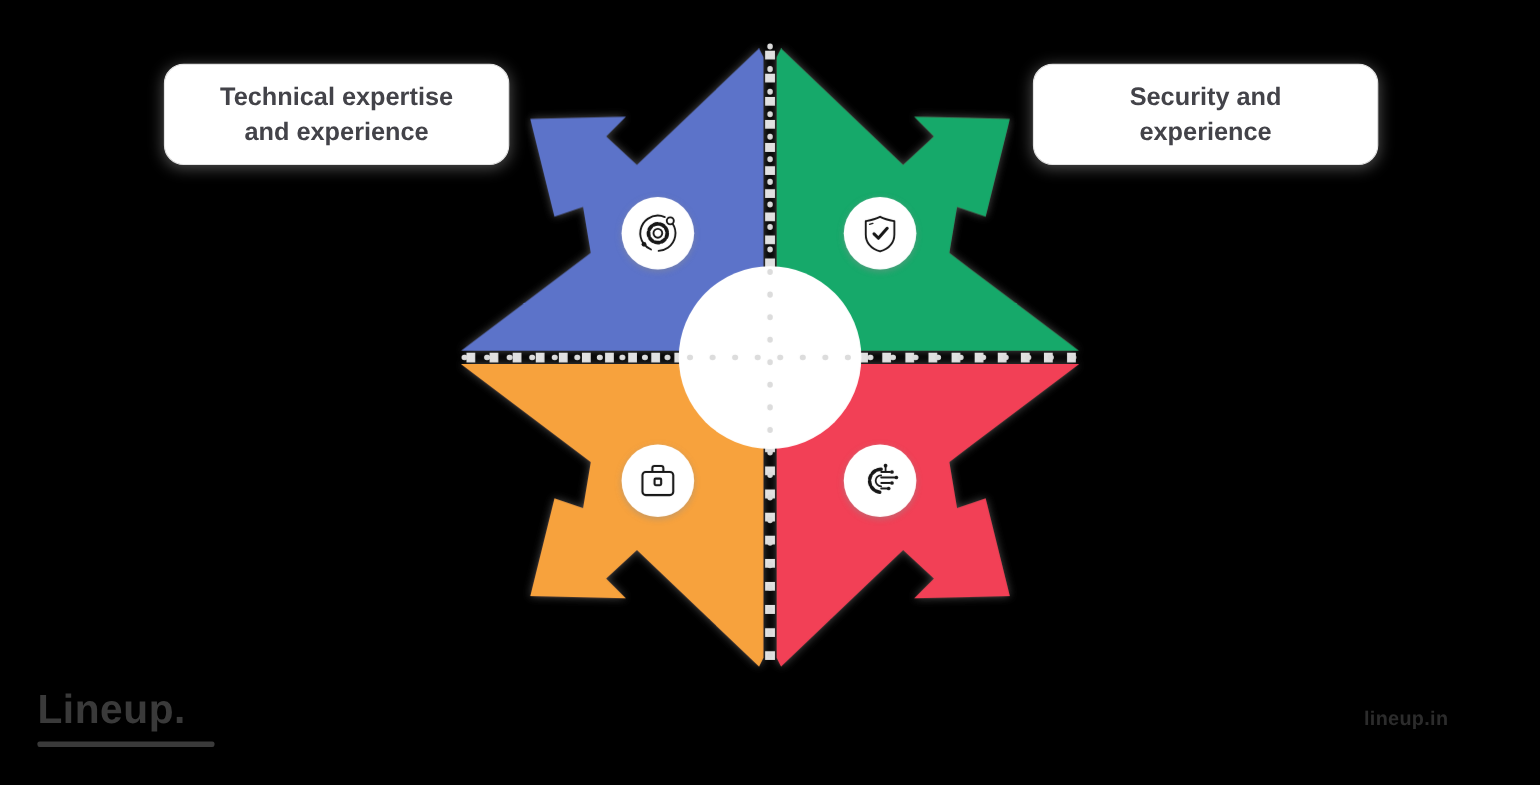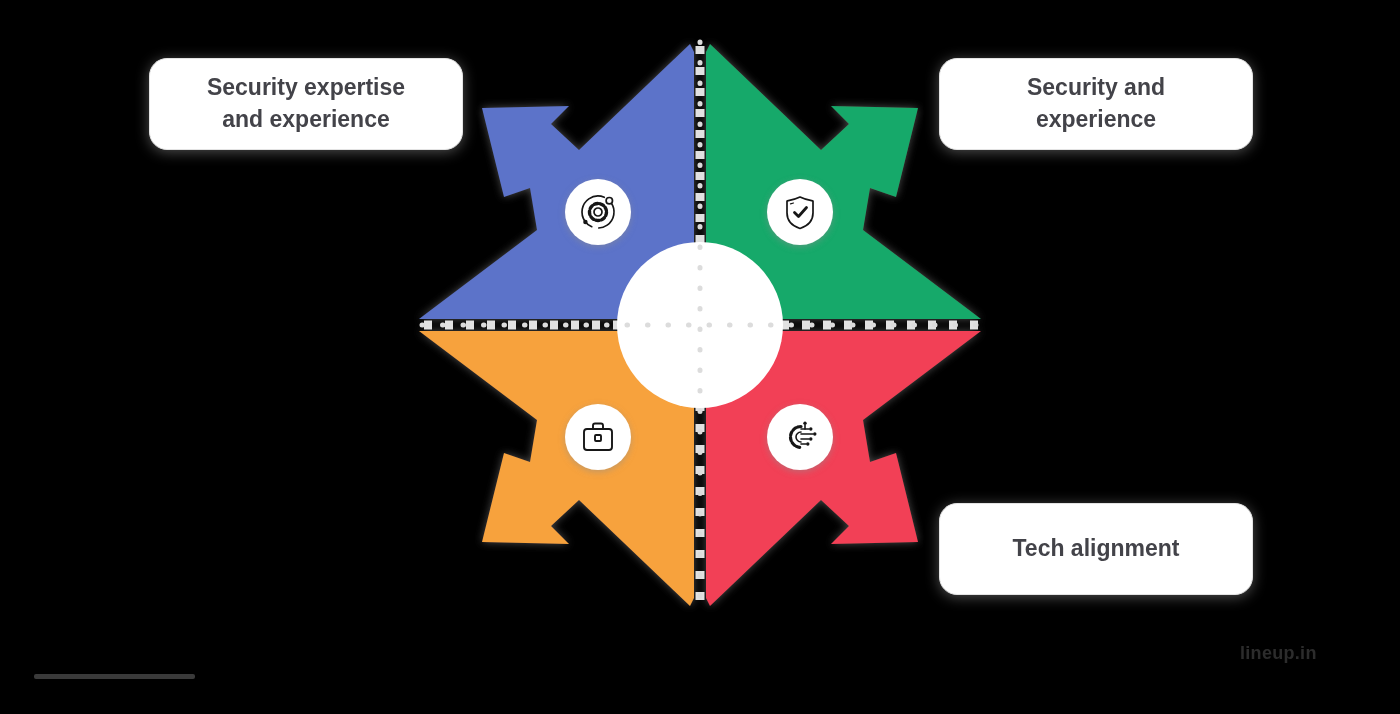--- a/index.html
+++ b/index.html
@@ -112,27 +112,25 @@
           <path d="M 1 7 H 6"></path>    
             <circle cx="7.8" cy="7" r="1.7" fill="#161616" stroke="none"></circle>
           <path d="M 5 -8 V -12"></path> 
             <circle cx="5" cy="-13.7" r="1.7" fill="#161616" stroke="none"></circle>
         </g>
       </g>
     </g>
   </svg>
 
   <div class="card tl">
-    <span>Security expertise
+    <span>Technical expertise
 and experience</span>
   </div>
   <div class="card tr">
     <span>Security and
 experience</span>
   </div>
-  <div class="card br">
-    <span>Tech alignment</span>
-  </div>
 
+  <div class="logo">Lineup.</div>
   <div class="logo-underline"></div>
   <div class="watermark">lineup.in</div>
 
 </div>
 
 </body></html>

